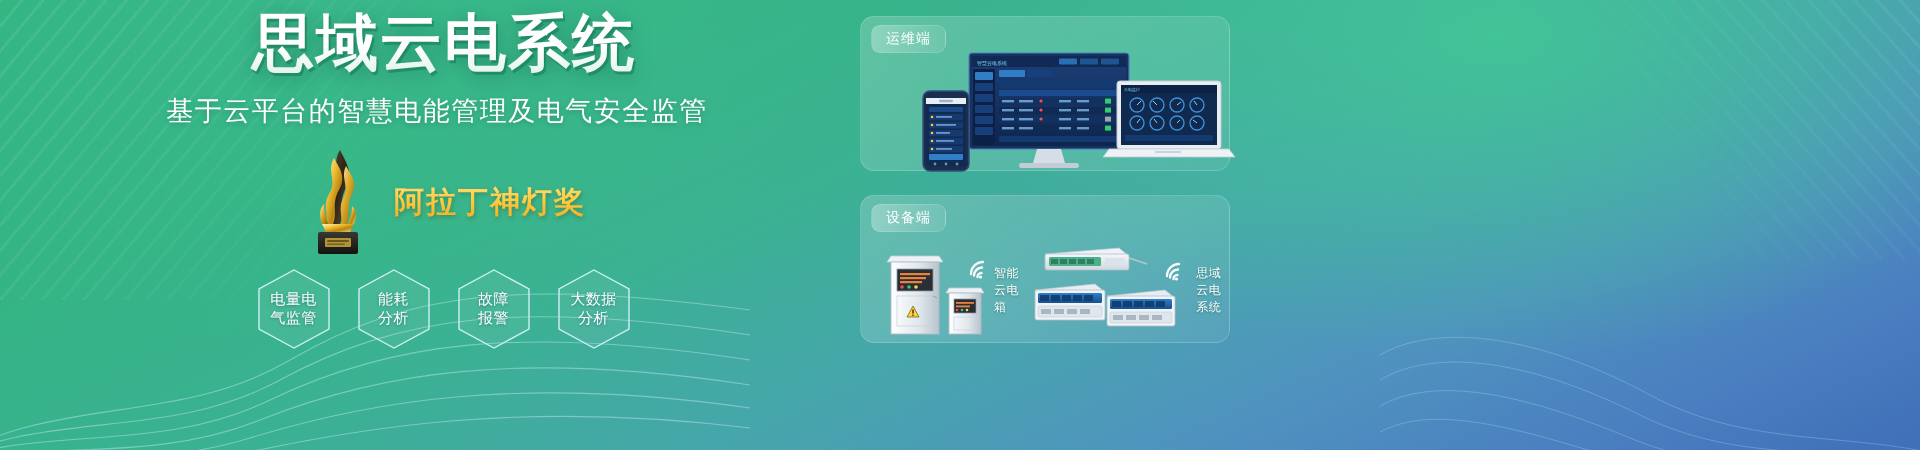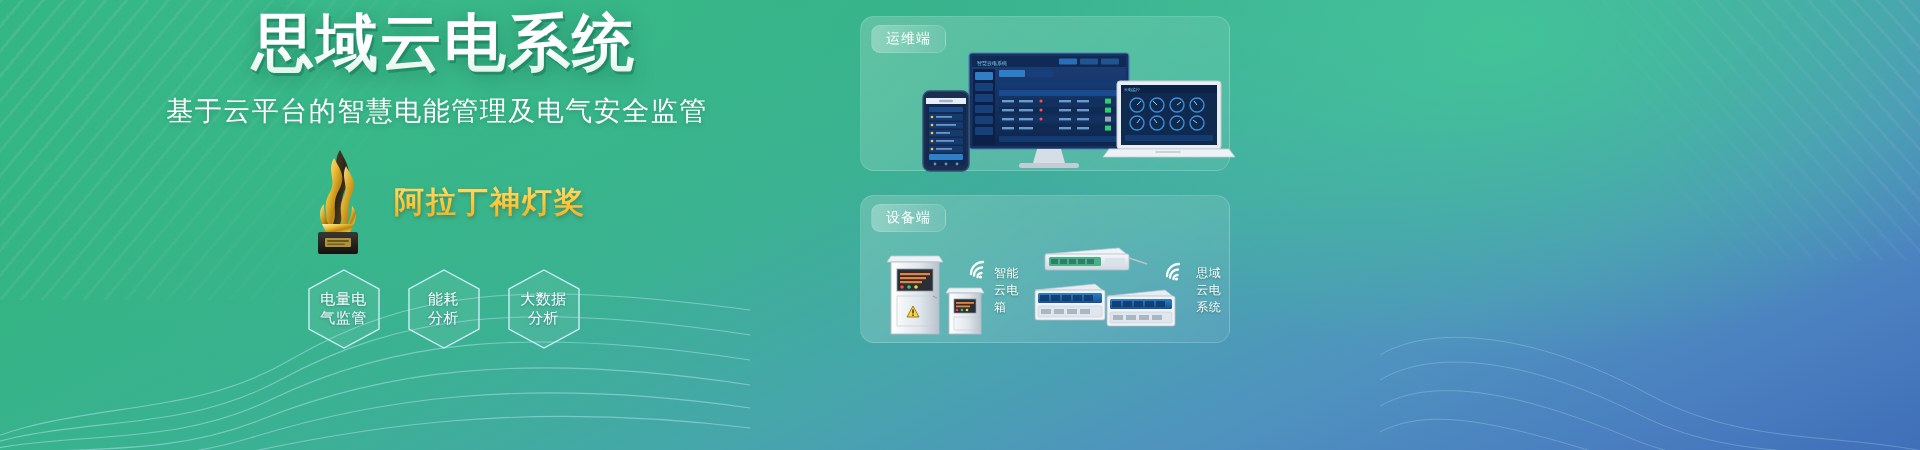--- a/index.html
+++ b/index.html
@@ -240,20 +240,29 @@
       <div class="badge">
         <svg class="hexbg" viewBox="0 0 78 82">
           <polygon points="39,2 74,21 74,61 39,80 4,61 4,21" fill="rgba(255,255,255,0.07)" stroke="#cdeff7" stroke-width="1.4"></polygon>
         </svg>
         <div class="blabel">
           <span>能耗</span><br>
           <span>分析</span>
         </div>
       </div>
 
+      <div class="badge">
+        <svg class="hexbg" viewBox="0 0 78 82">
+          <polygon points="39,2 74,21 74,61 39,80 4,61 4,21" fill="rgba(255,255,255,0.07)" stroke="#cdeff7" stroke-width="1.4"></polygon>
+        </svg>
+        <div class="blabel">
+          <span>故障</span><br>
+          <span>报警</span>
+        </div>
+      </div>
 
       <div class="badge">
         <svg class="hexbg" viewBox="0 0 78 82">
           <polygon points="39,2 74,21 74,61 39,80 4,61 4,21" fill="rgba(255,255,255,0.07)" stroke="#cdeff7" stroke-width="1.4"></polygon>
         </svg>
         <div class="blabel">
           <span>大数据</span><br>
           <span>分析</span>
         </div>
       </div>

